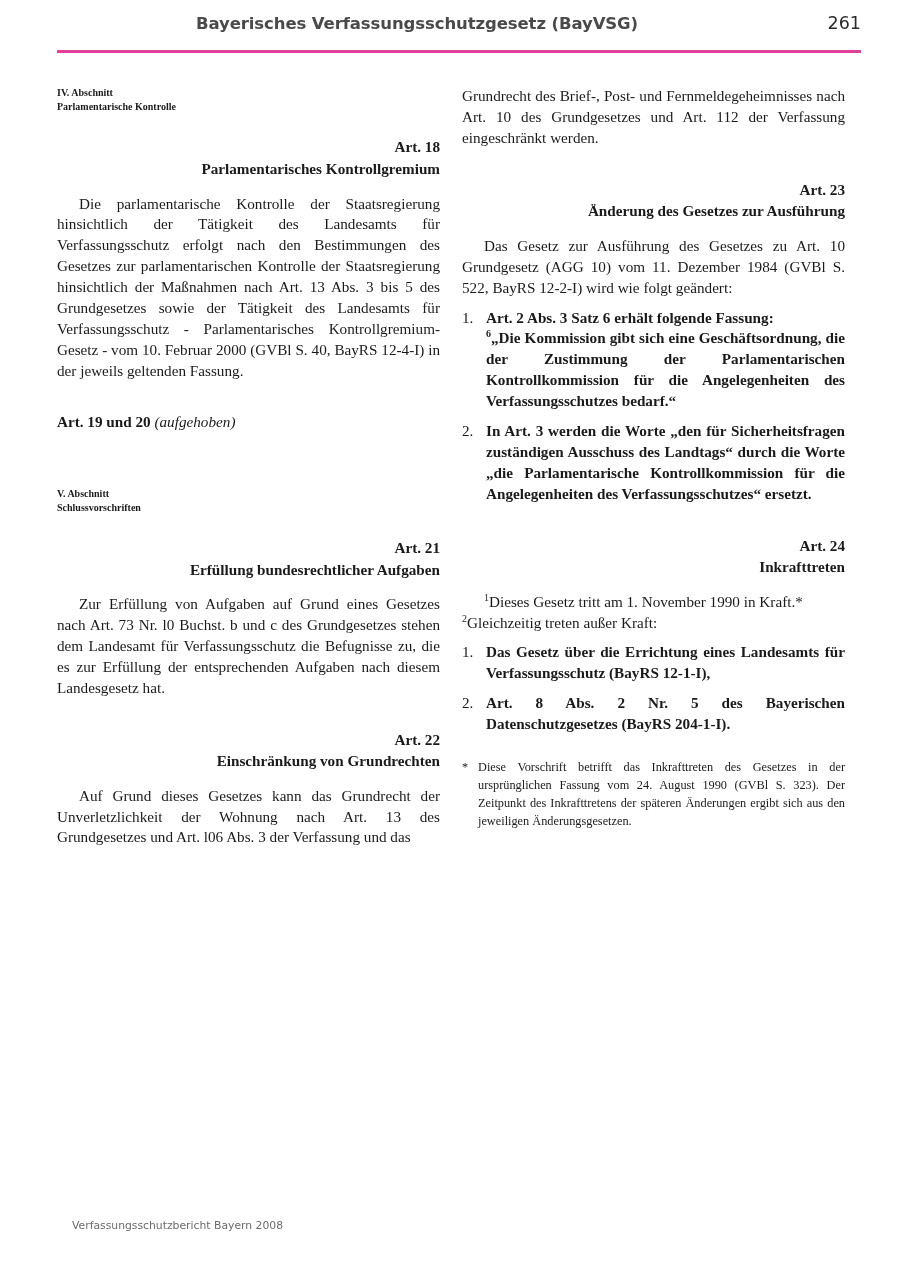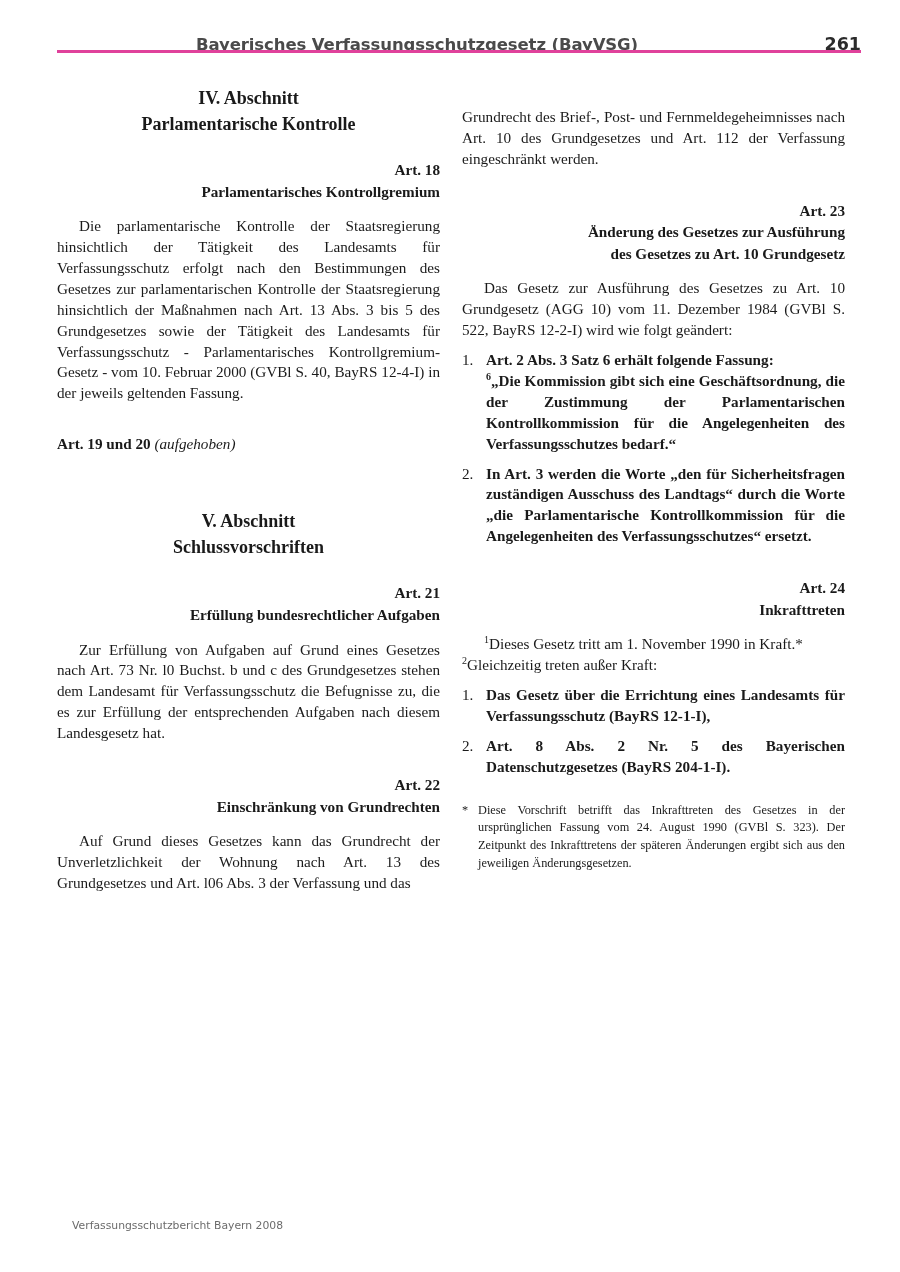--- a/index.html
+++ b/index.html
@@ -13,40 +13,40 @@
     position: relative;
     font-family: "Liberation Serif", "DejaVu Serif", serif;
     color: #1a1a1a;
     overflow: hidden;
   }
 
   
   .page-header {
     position: absolute;
     left: 57px;
-    top: 24px;
+    top: 8px;
     width: 804px;
     height: 30px;
     display: flex;
-    align-items: flex-end;
+    align-items: center;
     justify-content: space-between;
   }
   .header-title {
     flex: 1;
     text-align: center;
     font-family: "DejaVu Sans", "Liberation Sans", sans-serif;
     font-weight: bold;
     font-size: 16.5px;
     color: #4a4a4a;
     letter-spacing: -0.1px;
     padding-right: 40px;
   }
   .header-pagenum {
     font-family: "DejaVu Sans", "Liberation Sans", sans-serif;
-    font-weight: bold;
+    font-weight: normal;
     font-size: 17.5px;
     color: #2b2b2b;
     min-width: 44px;
     text-align: right;
   }
   .header-rule {
     position: absolute;
     left: 57px;
     top: 50px;
     width: 804px;
@@ -62,23 +62,23 @@
     width: 804px;
     display: flex;
     gap: 22px;
   }
   .col {
     width: 383px;
   }
 
   
   .section-head {
-    text-align: center;
+    text-align: left;
     font-weight: bold;
-    font-size: 18px;
+    font-size: 10px;
     line-height: 1.42;
   }
   .art-head {
     text-align: right;
     font-weight: bold;
     font-size: 15.2px;
     line-height: 1.42;
   }
   .art-head .art-num { display: block; }
   .art-head .art-title { display: block; }
@@ -92,21 +92,21 @@
 
   
   p.body {
     margin: 0;
     font-size: 15.2px;
     line-height: 1.375;
     text-align: justify;
     text-indent: 22px;
     hyphens: manual;
   }
-  p.body.noindent { text-indent: 0; margin-top: 21px; }
+  p.body.noindent { text-indent: 0; }
 
   .repealed {
     text-align: left;
     font-size: 15.2px;
   }
   .repealed b { font-weight: bold; }
   .repealed i { font-style: italic; font-weight: normal; }
 
   
   ol.numlist {
@@ -234,21 +234,20 @@
 
   <div class="col">
 
     <p class="body noindent">Grundrecht des Brief-, Post- und Fernmeldegeheimnisses nach Art. 10 des Grundgesetzes und Art. 112 der Verfassung eingeschränkt werden.</p>
 
     <div class="sp-xl"></div>
 
     <div class="art-head">
       <span class="art-num">Art. 23</span>
       <span class="art-title">Änderung des Gesetzes zur Ausführung</span>
-      <span class="art-title">des Gesetzes zu Art. 10 Grundgesetz</span>
     </div>
 
     <div class="sp-m"></div>
 
     <p class="body">Das Gesetz zur Ausführung des Gesetzes zu Art. 10 Grundgesetz (AGG 10) vom 11. Dezember 1984 (GVBl S. 522, BayRS 12-2-I) wird wie folgt geändert:</p>
 
     <div class="sp-s"></div>
 
     <ol class="numlist">
       <li>

